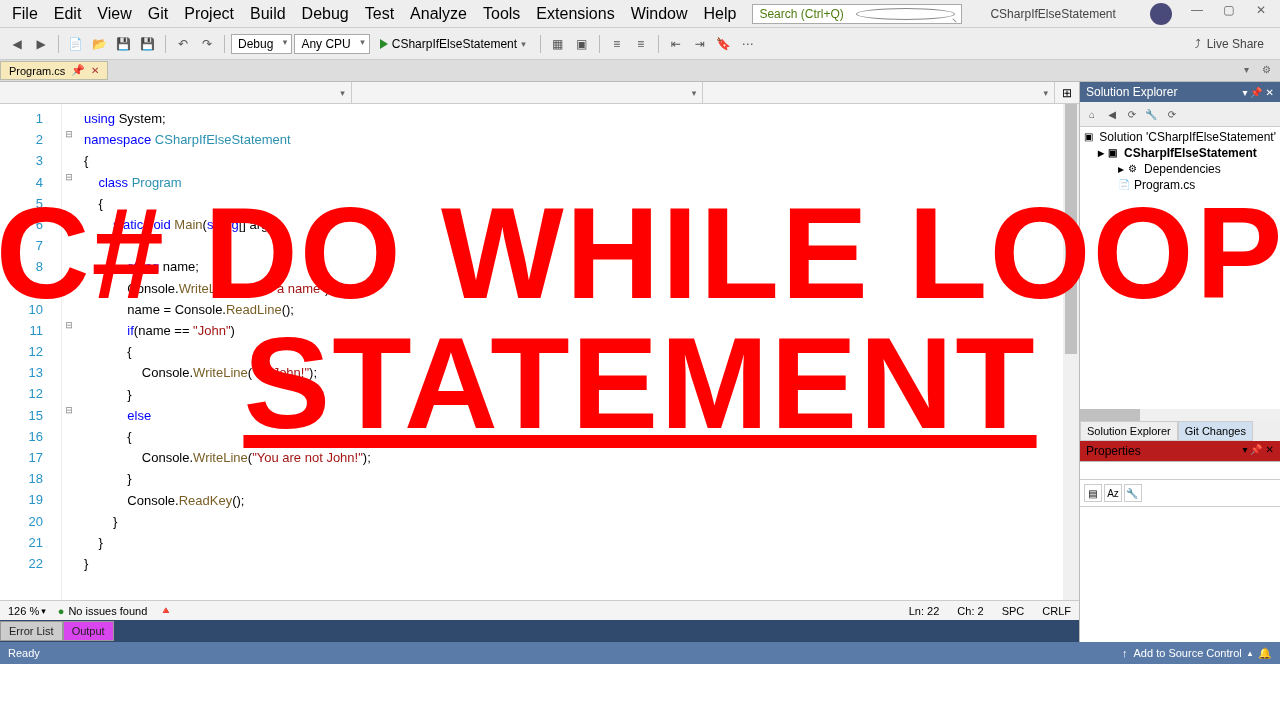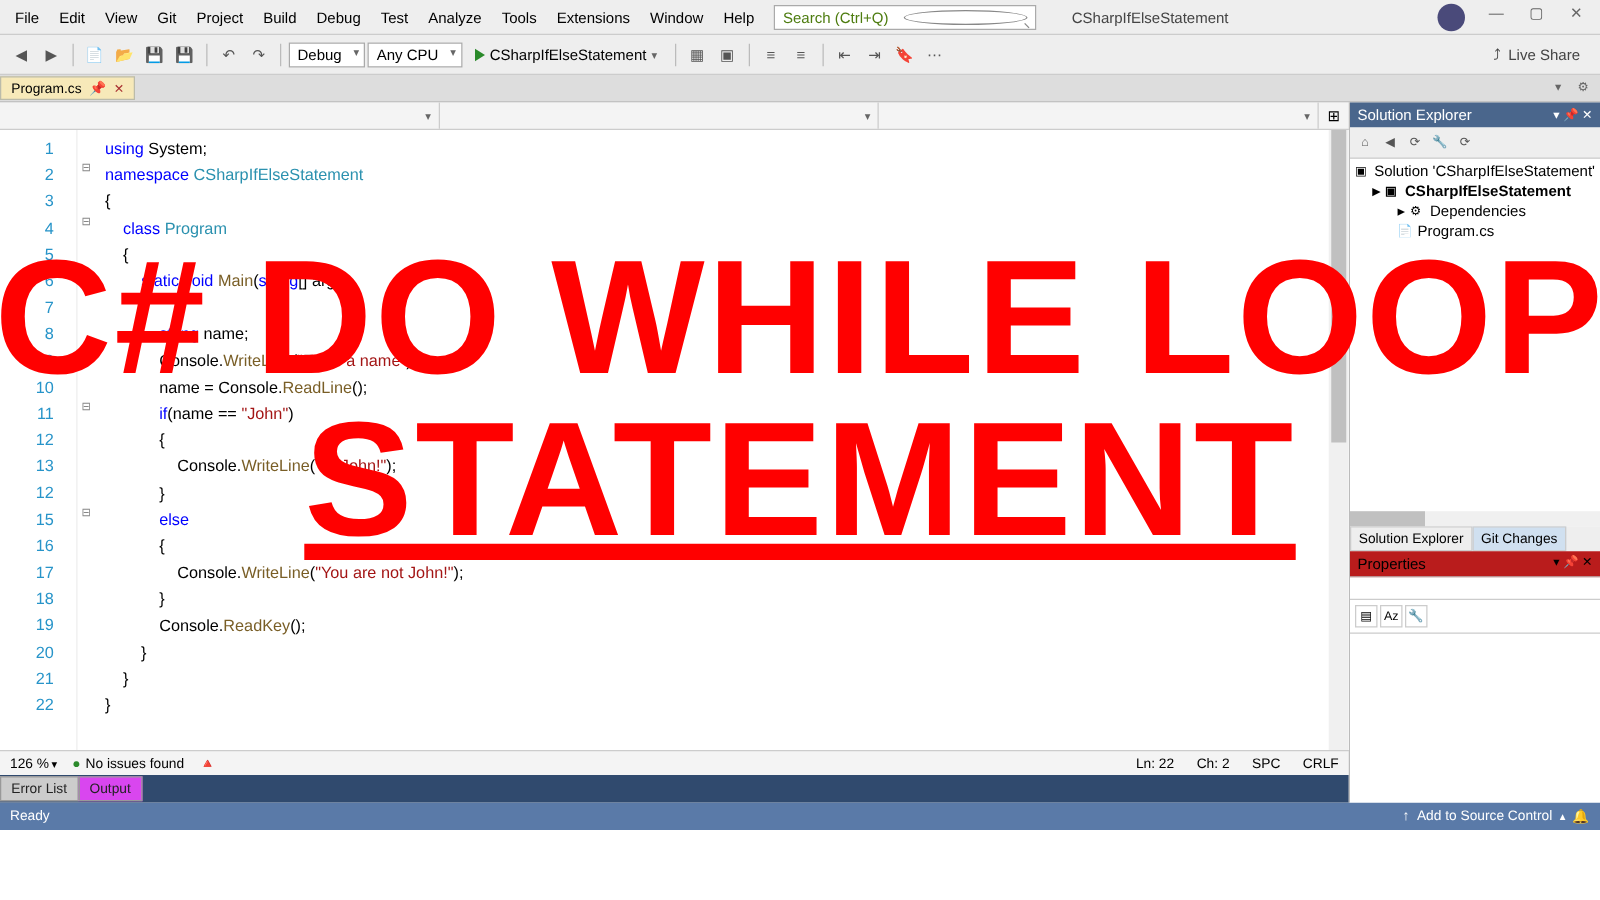--- a/index.html
+++ b/index.html
@@ -1,20 +1,20 @@
 <!DOCTYPE html>
 <html><head>
 <meta charset="utf-8">
 <style>
 * { margin: 0; padding: 0; box-sizing: border-box; font-family: "Segoe UI", Tahoma, sans-serif; }
 body { width: 1280px; height: 720px; background: #fff; overflow: hidden; position: relative; }
 
 
 .menubar { display: flex; align-items: center; height: 28px; background: #eee; border-bottom: 1px solid #ccc; padding: 0 4px; }
-.menubar .item { padding: 3px 8px; font-size: 12px; cursor: default; }
+.menubar .item { padding: 3px 8px; font-size: 16px; cursor: default; }
 .search-box { margin-left: 8px; display: flex; align-items: center; border: 1px solid #aaa; background: #fff; padding: 2px 6px; width: 210px; }
 .search-box span { font-size: 12px; color: #4d7c0f; flex: 1; }
 .proj-name { margin-left: 28px; font-size: 12px; color: #444; }
 .win-btns { margin-left: auto; display: flex; gap: 18px; padding-right: 8px; }
 .win-btns .avatar { width: 22px; height: 22px; border-radius: 50%; background: #4a4a7a; }
 .win-btns .btn { width: 14px; height: 14px; display: flex; align-items: center; justify-content: center; font-size: 12px; color: #666; }
 
 
 .toolbar { display: flex; align-items: center; height: 32px; background: #eee; border-bottom: 1px solid #ccc; padding: 0 6px; gap: 2px; }
 .toolbar .tb { width: 22px; height: 22px; display: flex; align-items: center; justify-content: center; font-size: 12px; color: #555; }

